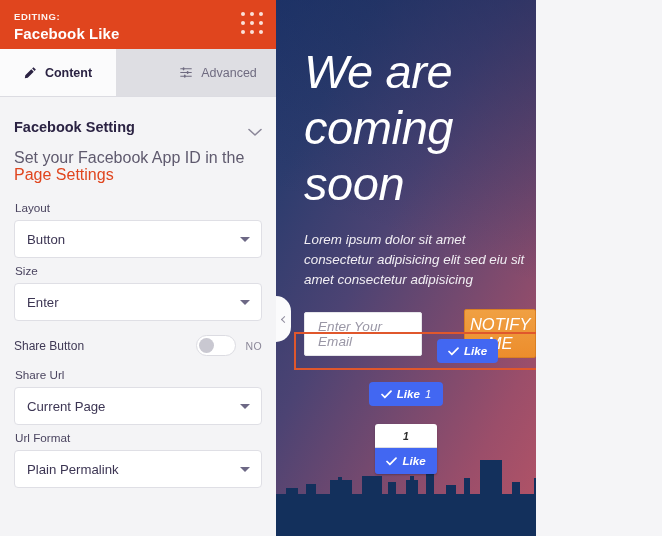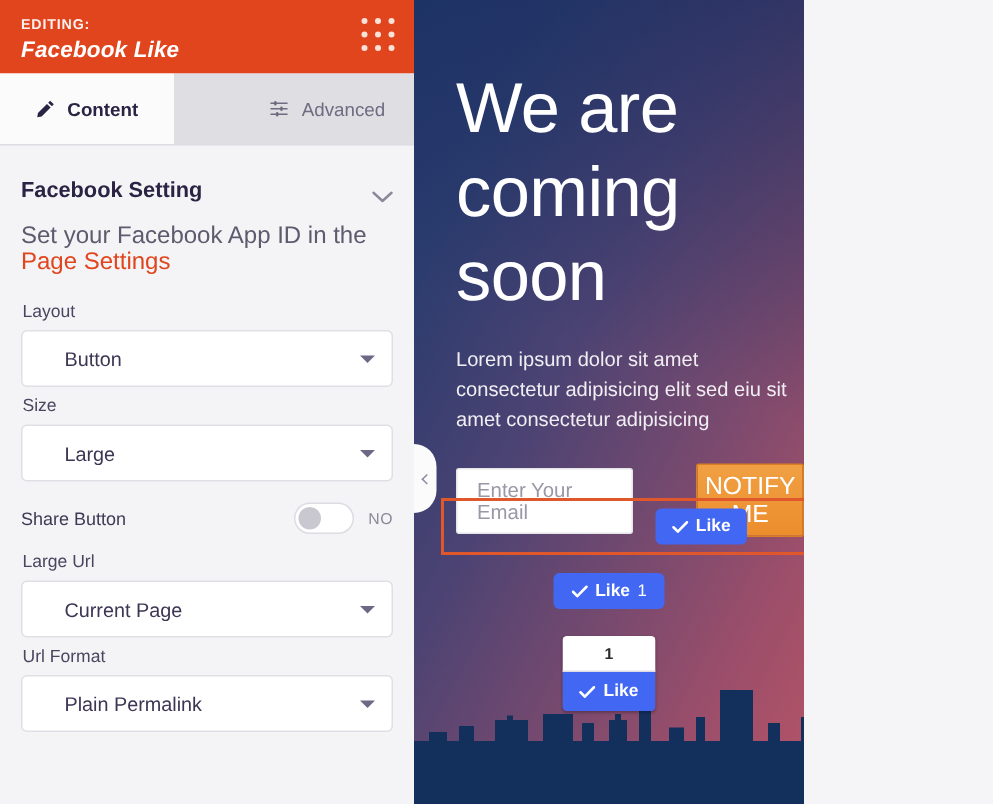--- a/index.html
+++ b/index.html
@@ -32,21 +32,20 @@
     font-weight: 700;
     opacity: .93;
     line-height: 14px;
     padding-top: 4px;
   }
   .sb-title {
     font-size: 15px;
     font-weight: 700;
     line-height: 20px;
     letter-spacing: .1px;
-    font-style: italic;
   }
   .drag-handle {
     position: absolute;
     right: 11px; top: 12px;
     display: grid;
     grid-template-columns: repeat(3, 6px);
     grid-template-rows: repeat(3, 6px);
     gap: 3px;
   }
   .drag-handle i {
@@ -85,21 +84,21 @@
   .field-label {
     font-size: 11.7px; color: #4b4560;
     padding: 6px 0 6px 1px;
   }
   .select {
     height: 38px;
     background: #fff;
     border: 1px solid #dfdfe5;
     border-radius: 4px;
     display: flex; align-items: center;
-    padding: 0 28px;
+    padding: 0 12px;
     font-size: 13.2px;
     color: #3c3553;
     position: relative;
     cursor: pointer;
   }
   .select .caret {
     position: absolute; right: 11px; top: 50%;
     margin-top: -2px;
     width: 0; height: 0;
     border-left: 5px solid transparent;
@@ -123,20 +122,21 @@
   }
   .switch-label { font-size: 10.5px; color: #8b8798; letter-spacing: .4px; }
 
   
   .preview {
     flex: 1; height: 536px;
     position: relative;
     overflow: hidden;
     background:
       linear-gradient(118deg, #22386d 0%, #2c3c6e 18%, #4c4373 42%, #73496f 62%, #9b4e6a 82%, #b55466 100%);
+    font-style: italic;
   }
   .preview::after {
     content: ""; position: absolute; inset: 0;
     background: linear-gradient(200deg, rgba(20,40,90,.55) 0%, rgba(20,40,90,0) 45%);
     pointer-events: none;
   }
   .collapse-tab {
     position: absolute; left: 0; top: 296px;
     width: 15px; height: 46px;
     background: #fbfbfc;
@@ -319,35 +319,35 @@
         <div class="field-label">Layout</div>
         <div class="select">
           <span>Button</span>
           <span class="caret"></span>
         </div>
       </div>
 
       <div>
         <div class="field-label">Size</div>
         <div class="select">
-          <span>Large</span>
+          <span>Enter</span>
           <span class="caret"></span>
         </div>
       </div>
 
       <div class="toggle-row">
         <div class="tl">Share Button</div>
         <div class="switch">
             <span class="knob"></span>
           </div>
         <div class="switch-label">NO</div>
       </div>
 
       <div>
-        <div class="field-label">Large Url</div>
+        <div class="field-label">Share Url</div>
         <div class="select">
           <span>Current Page</span>
           <span class="caret"></span>
         </div>
       </div>
 
       <div>
         <div class="field-label">Url Format</div>
         <div class="select">
           <span>Plain Permalink</span>

